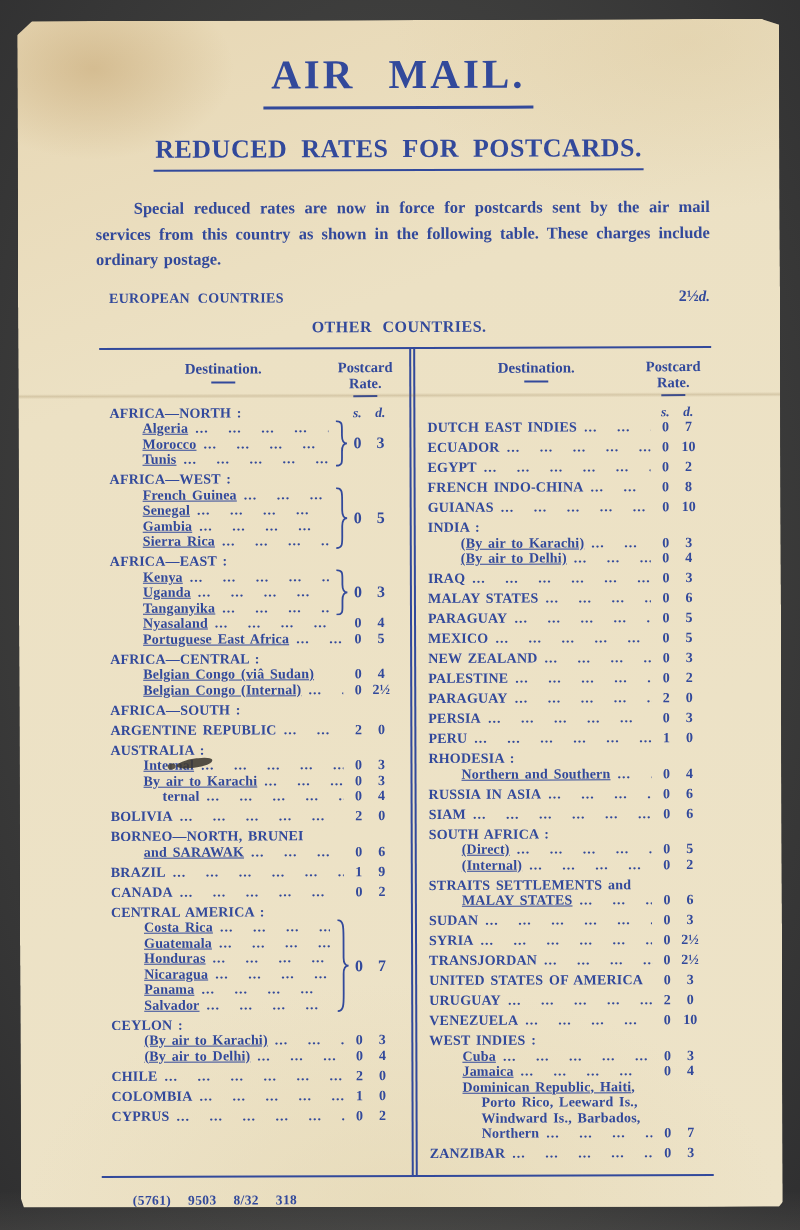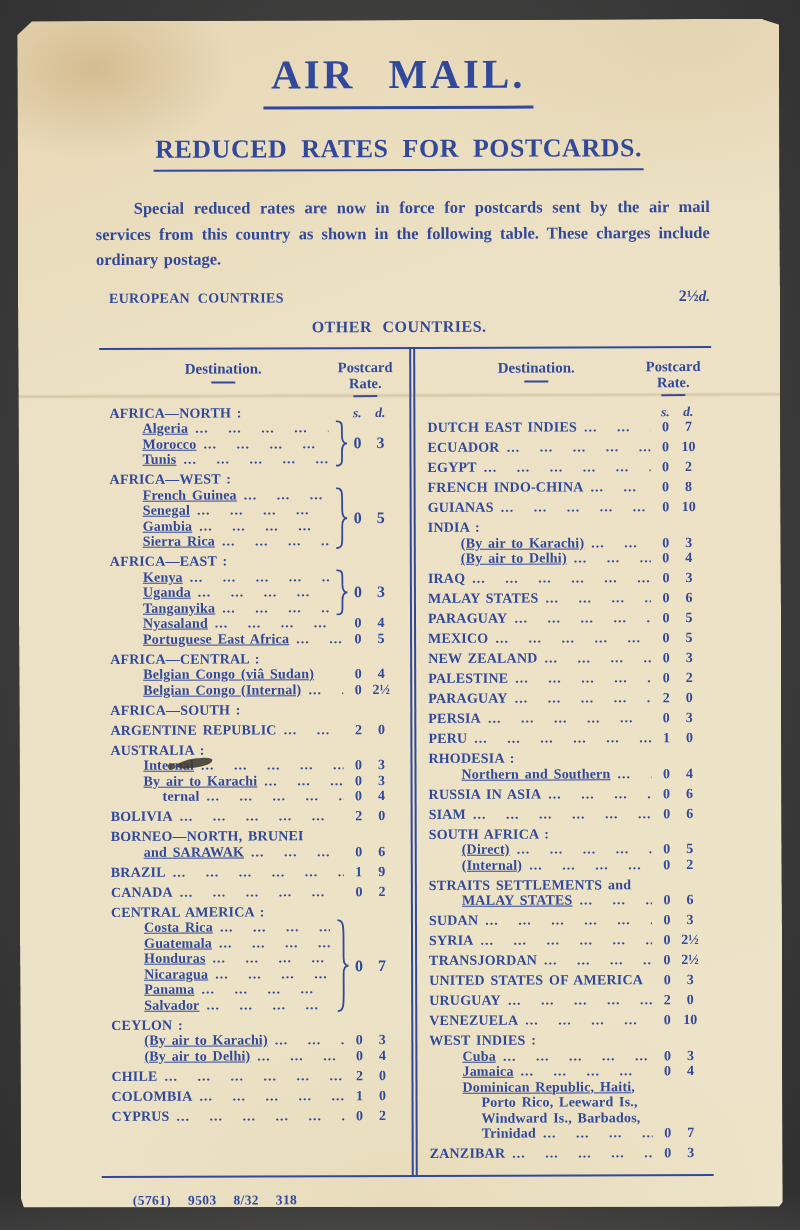--- a/index.html
+++ b/index.html
@@ -790,21 +790,21 @@
               <div class="line ind1 tight">
                 <span class="lbl">Dominican Republic, Haiti,</span>
               </div>
               <div class="line ind2 tight">
                 <span class="lbl">Porto Rico, Leeward Is.,</span>
               </div>
               <div class="line ind2 tight">
                 <span class="lbl">Windward Is., Barbados,</span>
               </div>
               <div class="line ind2 tight">
-                <span class="lbl">Trinidad</span>
+                <span class="lbl">Northern</span>
                 <span class="leader">... ... ... ... ... ... ... ...</span>
                 <span class="rate">
                   <span class="rs">0</span>
                   <span class="rd">7</span>
                 </span>
               </div>
             </div>
             <div class="blk">
               <div class="line tight">
                 <span class="lbl">ZANZIBAR</span>

